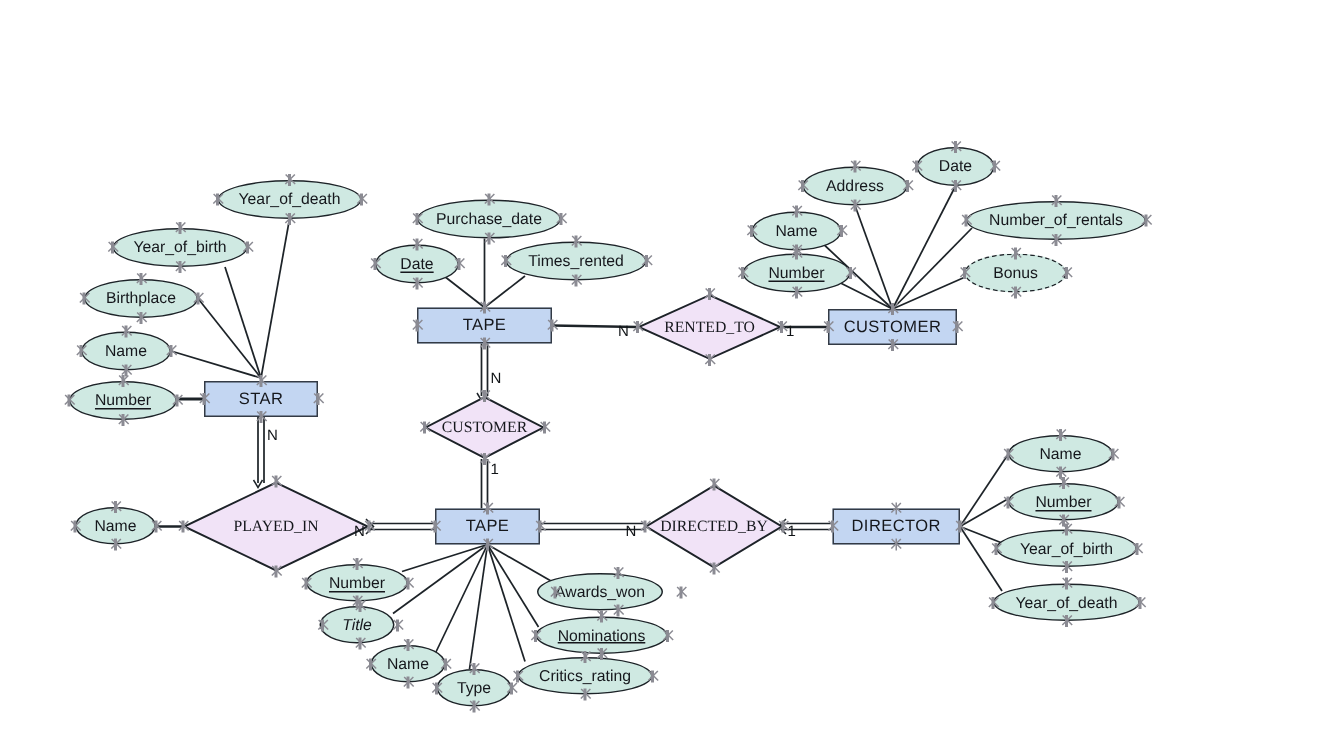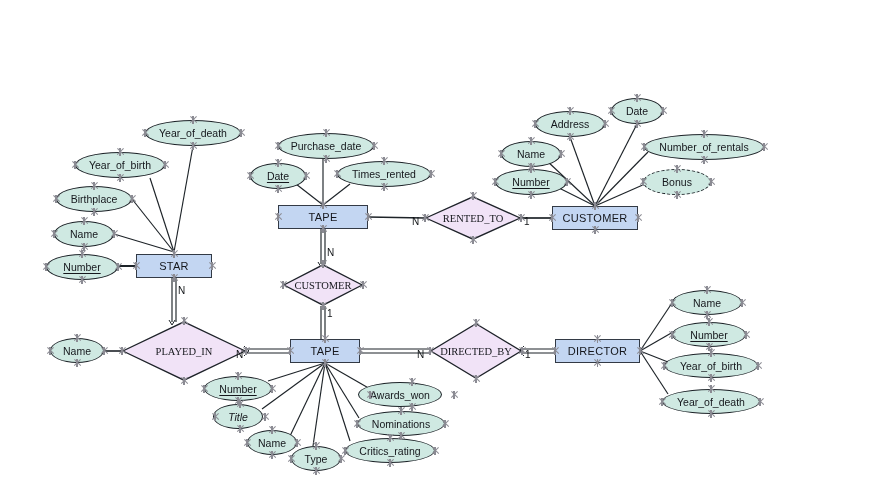--- a/index.html
+++ b/index.html
@@ -543,21 +543,21 @@
       </div>
       <div class="h" style="left: 390px; top: 463px;">
         <i></i>
       </div>
       <div class="h" style="left: 345px; top: 450.5px;">
         <i></i>
       </div>
       <div class="h" style="left: 435px; top: 450.5px;">
         <i></i>
       </div>
-      <div class="node attr" style="left: 357px; top: 411px; width: 88px; height: 25px;">
+      <div class="node attr" style="left: 357px; top: 411px; width: 88px; height: 25px; text-decoration: underline;">
         <span>Nominations</span>
       </div>
       <div class="h" style="left: 401px; top: 411px;">
         <i></i>
       </div>
       <div class="h" style="left: 401px; top: 436px;">
         <i></i>
       </div>
       <div class="h" style="left: 357px; top: 423.5px;">
         <i></i>

